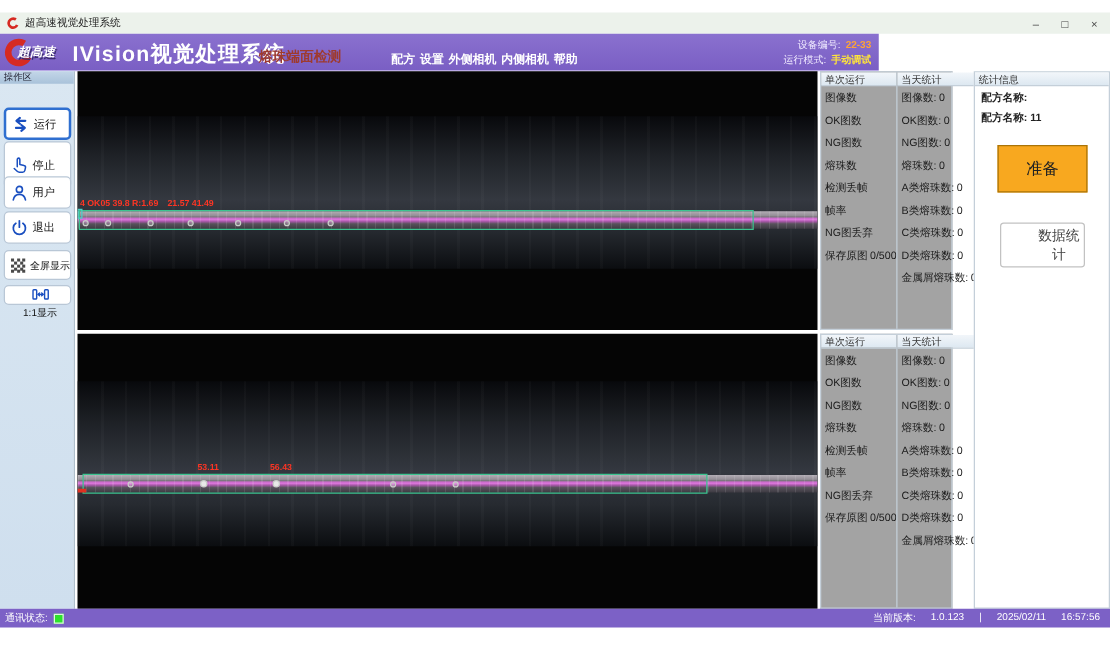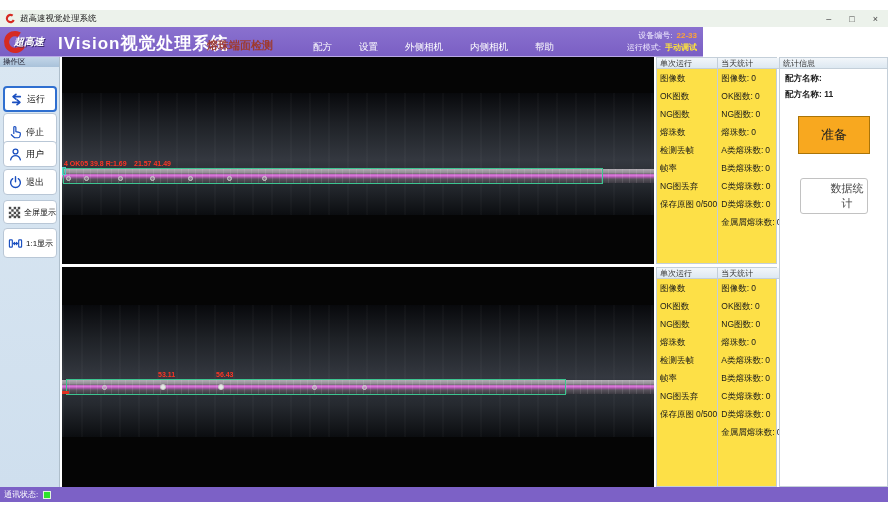--- a/index.html
+++ b/index.html
@@ -18,22 +18,22 @@
   
   .header { position:absolute; left:0; top:27px; width:703px; height:30px;
     background:linear-gradient(#8a71cf,#7a5fc4); border-bottom:1px solid #b9a9e6; }
   .logo { position:absolute; left:2px; top:2px; width:56px; height:26px; }
   .logo-txt { position:absolute; left:12px; top:6px; font-size:10px; font-weight:bold;
     font-style:italic; color:#fff; text-shadow:1px 1px 0 #3a2a6e; white-space:nowrap; }
   .app-title { position:absolute; left:58px; top:5px; font-size:17px; font-weight:bold;
     color:#fff; letter-spacing:1px; white-space:nowrap; }
   .subtitle { position:absolute; left:207px; top:11px; font-size:11px; font-weight:bold;
     color:#9e3a2e; white-space:nowrap; }
-  .menus { position:absolute; left:313px; top:14px; display:flex; gap:27px;
-    font-size:9.5px; font-weight:normal; color:#fff; }
+  .menus { position:absolute; left:313px; top:14px; display:flex; gap:4px;
+    font-size:9.5px; font-weight:bold; color:#fff; }
   .menu { cursor:default; white-space:nowrap; }
   .devinfo { position:absolute; right:6px; top:3px; font-size:8px; color:#f0eaff;
     line-height:12px; text-align:right; }
   .devinfo .row { display:flex; justify-content:flex-end; gap:4px; }
   .dv-orange { color:#ffa435; font-weight:bold; }
   .dv-yellow { color:#ffe43a; font-weight:bold; }
 
   
   .sidebar { position:absolute; left:0; top:57px; width:60px; height:430px;
     background:linear-gradient(#dae7f2,#cfdfee); border-right:1px solid #aebecb; }
@@ -62,21 +62,21 @@
       linear-gradient(180deg,#b3adb5 0%,#948e96 25%,#7b757d 32%,#ca6cca 40%,#da76da 48%,#a958a9 58%,#57525b 72%,#3d3a42 100%); }
   .grect { position:absolute; height:16px; border:1px solid #3cc490; }
   .ann { position:absolute; color:#ff3524; font-size:7px; font-weight:bold; white-space:nowrap; }
   .cdot { position:absolute; width:5px; height:5px; border:1px solid #c9cec9;
     border-radius:50%; background:rgba(230,230,230,0.25); }
   .cdot.bright { width:6px; height:6px; background:#e8e8e8; }
   .ctick { position:absolute; left:0; width:4px; height:8px; border:1px solid #4ad0c8; }
   .rtick { position:absolute; left:0; width:7px; height:3px; background:#e03020; }
 
   
-  .stats { position:absolute; left:656px; width:121px; background:#fde047;
+  .stats { position:absolute; left:656px; width:106px; background:#a3a3a3;
     border:1px solid #c4cfd9; display:flex; }
   .stats-top { top:57px; height:207px; }
   .stats-bot { top:267px; height:220px; }
   .scol { flex:1; position:relative; }
   .scol.c2 { border-left:1px solid #c4cfd9; }
   .scol-hd { height:11px; line-height:11px; font-size:8px; color:#333;
     background:linear-gradient(#f2f6fa,#dde8f1); border-bottom:1px solid #c4cfd9;
     padding-left:3px; white-space:nowrap; }
   .srow { height:18px; line-height:18px; font-size:8.5px; color:#1a1a1a;
     padding-left:3px; white-space:nowrap; }
@@ -202,21 +202,21 @@
         <rect x="12" y="7" width="3" height="3"></rect>
       <rect x="4" y="10" width="3" height="3"></rect>
         <rect x="10" y="10" width="3" height="3"></rect>
       <rect x="1" y="12" width="3" height="3"></rect>
         <rect x="7" y="12" width="3" height="3"></rect>
         <rect x="12" y="12" width="3" height="3"></rect>
     </svg>
     <span class="lbl">全屏显示</span>
   </button>
 
-  <button class="sbtn sm" style="top:171px;height:30px;">
+  <button class="sbtn sm" style="top:171px;height:16px;flex-direction:column;">
     <svg width="15" height="13" viewBox="0 0 18 16" fill="none" stroke="#1a4fc0" stroke-width="1.4" stroke-linecap="round" stroke-linejoin="round">
       <rect x="1.5" y="3.5" width="3.6" height="9" rx="0.8"></rect>
       <rect x="12.9" y="3.5" width="3.6" height="9" rx="0.8"></rect>
       <path d="M6.6 8h4.8"></path>
         <path d="M8 6.6 6.5 8 8 9.4"></path>
         <path d="M10 6.6 11.5 8 10 9.4"></path>
     </svg>
     <span class="lbl">1:1显示</span>
   </button>
 </div>
@@ -423,13 +423,20 @@
     <span>配方名称:</span>
     <span>11</span>
   </div>
   <button class="btn-prepare">准备</button>
   <button class="btn-datastats">数据统计</button>
 </div>
 
 <div class="statusbar">
   <span class="comm">通讯状态:</span>
   <span class="led"></span>
+  <span class="right-status">
+    <span>当前版本:</span>
+    <span>1.0.123</span>
+    <span>|</span>
+    <span>2025/02/11</span>
+    <span>16:57:56</span>
+  </span>
 </div>
 
 </body></html>

